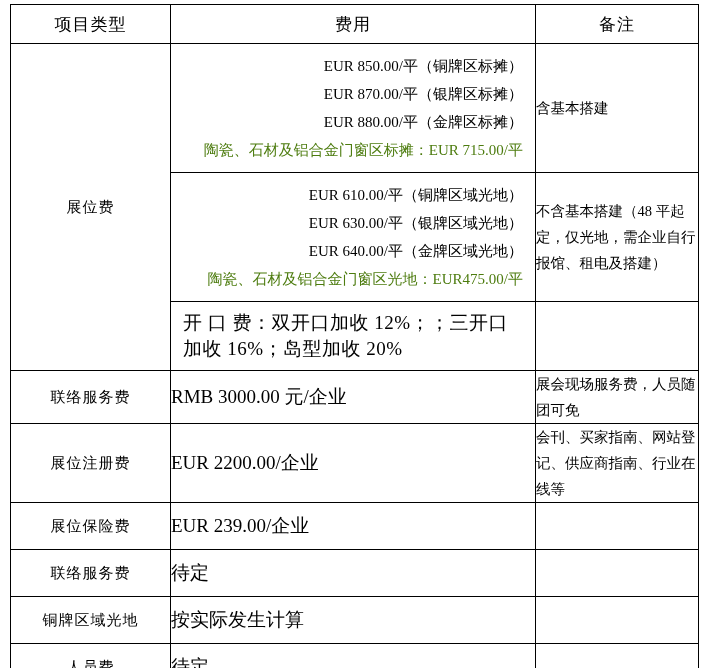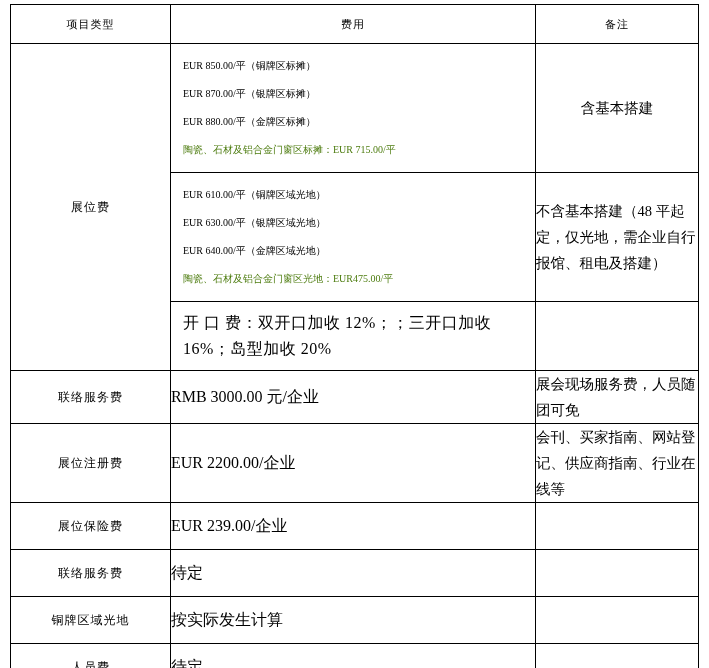--- a/index.html
+++ b/index.html
@@ -34,48 +34,48 @@
     vertical-align: middle;
     font-weight: normal;
   }
   .col-type  { width: 160px; }
   .col-fee   { width: 365px; }
   .col-note  { width: 163px; }
 
   .hdr {
     text-align: center;
     font-weight: bold;
-    font-size: 11px;
+    font-size: 17px;
     height: 38px;
     letter-spacing: 1px;
   }
   .cell-type {
     text-align: center;
-    font-size: 12px;
+    font-size: 15px;
     letter-spacing: 1px;
   }
   .cell-note {
     font-size: 14.5px;
     line-height: 26px;
     padding: 6px 10px;
     text-align: left;
   }
   .cell-note.centered {
-    text-align: center;
   }
   .fee-block {
     padding: 8px 12px;
-    font-size: 10px;
+    font-size: 15px;
     line-height: 28px;
+    text-align: right;
   }
   .fee-block .line { white-space: nowrap; }
   .fee-block .blue { color: #4d7c0f; }
   .fee-plain {
     padding: 8px 12px;
-    font-size: 16px;
+    font-size: 19px;
     line-height: 26px;
   }
   .booth-fee-cell {
     padding: 0;
   }
   .spread {
     letter-spacing: 0.5px;
   }
   .row-simple td { height: 46px; }
 </style>

